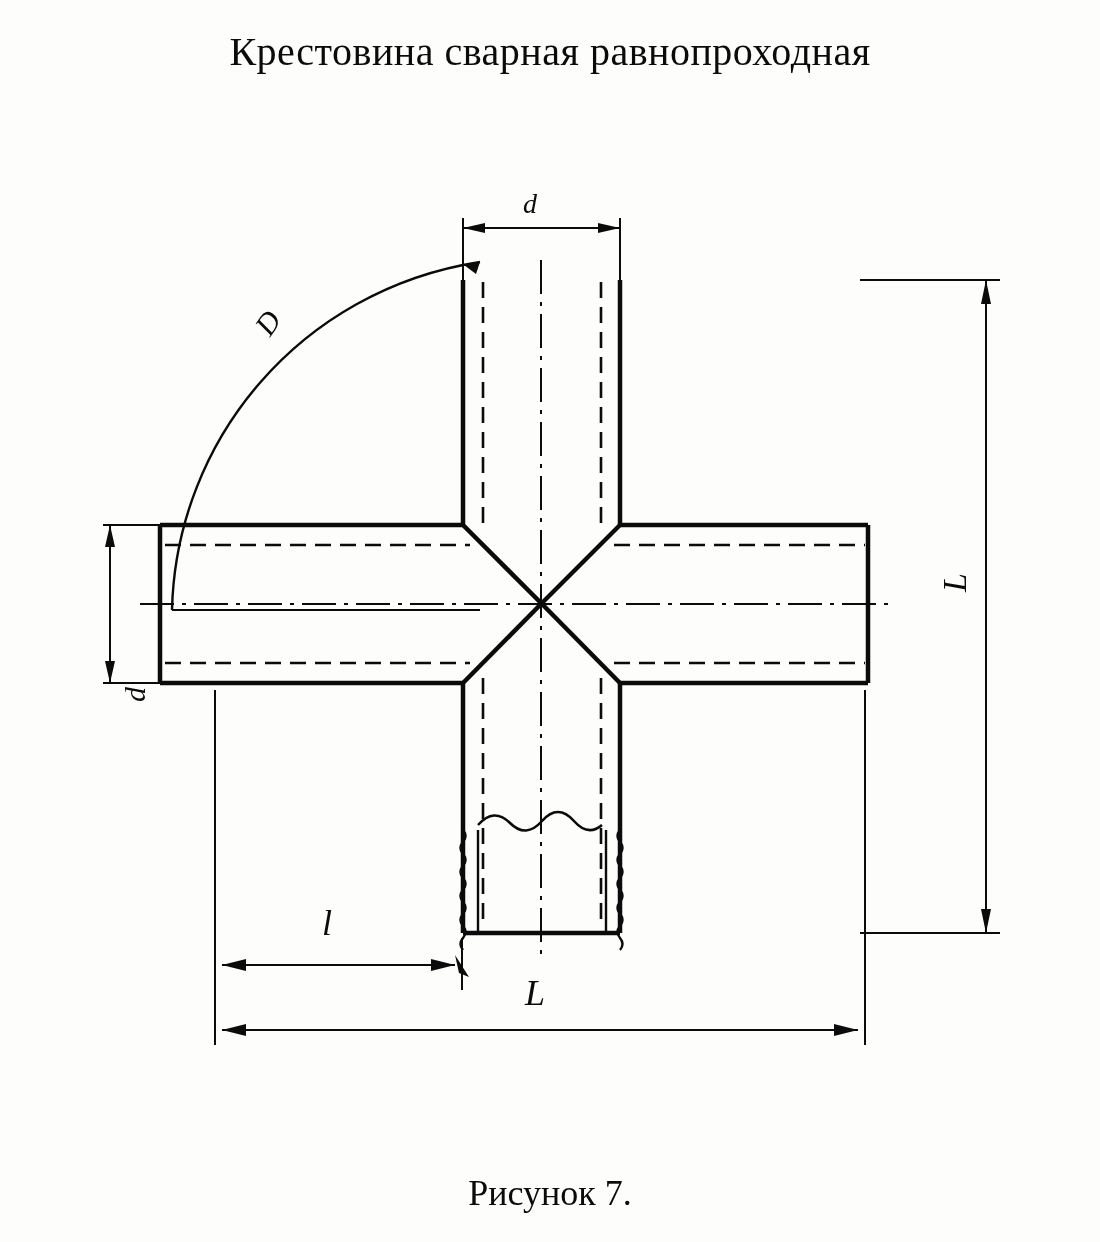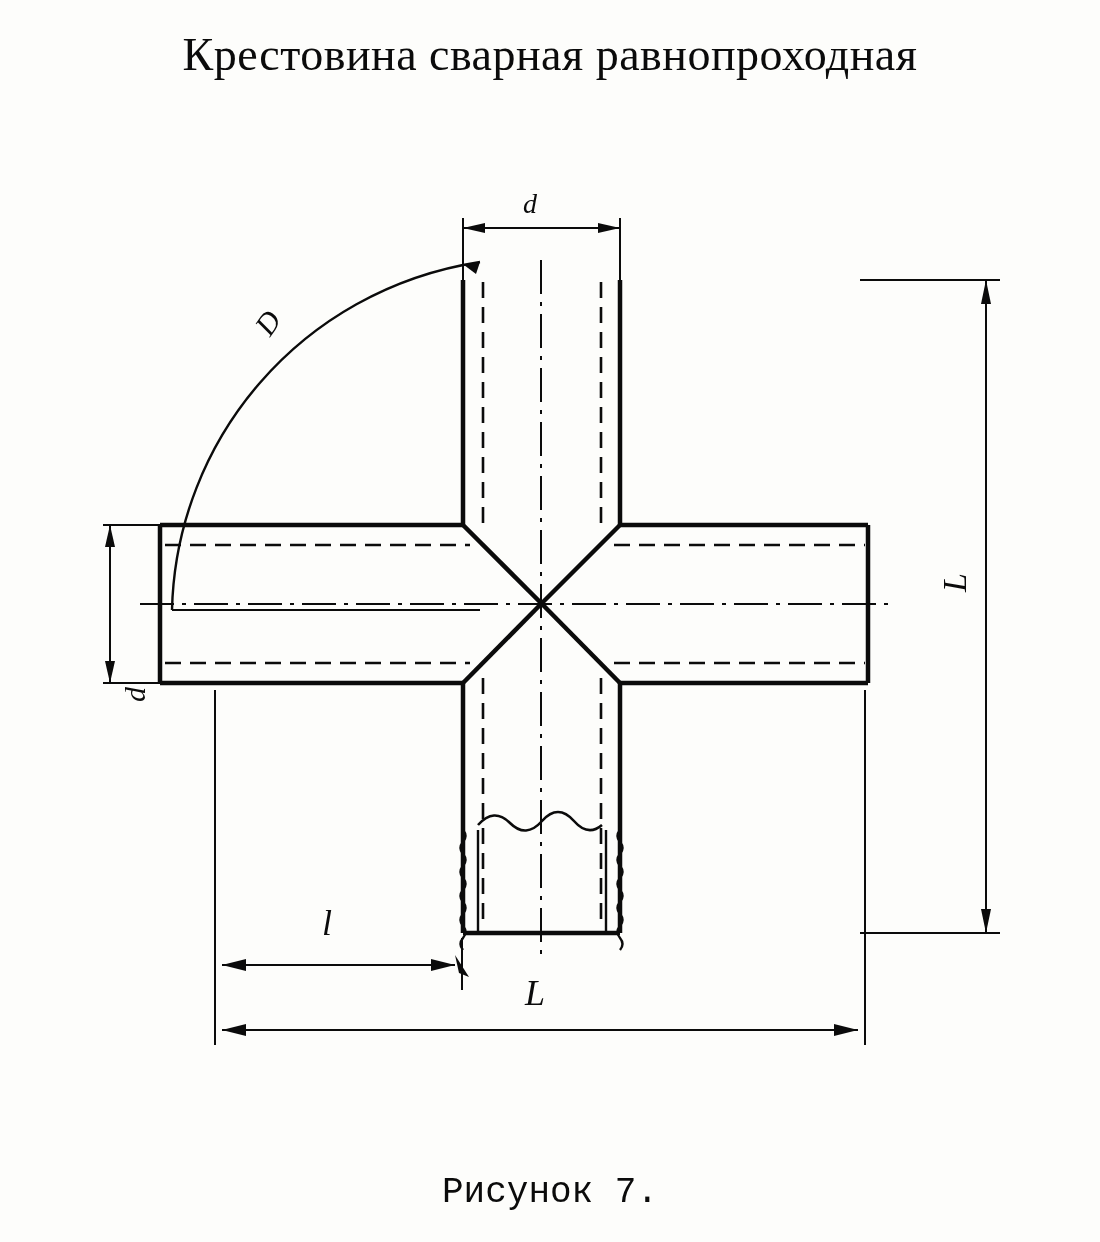--- a/index.html
+++ b/index.html
@@ -20,33 +20,33 @@
     width: 1100px;
     height: 1242px;
     background: #fdfdfb;
   }
   #title {
     position: absolute;
     top: 28px;
     left: 0;
     width: 1100px;
     text-align: center;
-    font-size: 46px;
+    font-size: 40px;
     font-family: "Liberation Serif", serif;
     letter-spacing: 0.5px;
     color: #0b0b0b;
   }
   #caption {
     position: absolute;
     top: 1172px;
     left: 0;
     width: 1100px;
     text-align: center;
     font-size: 36px;
-    font-family: Liberation Mono, monospace;
+    font-family: Liberation Serif, serif;
     color: #0b0b0b;
   }
   #drawing {
     position: absolute;
     top: 110px;
     left: 0;
     width: 1100px;
     height: 1040px;
   }
   .lbl {

